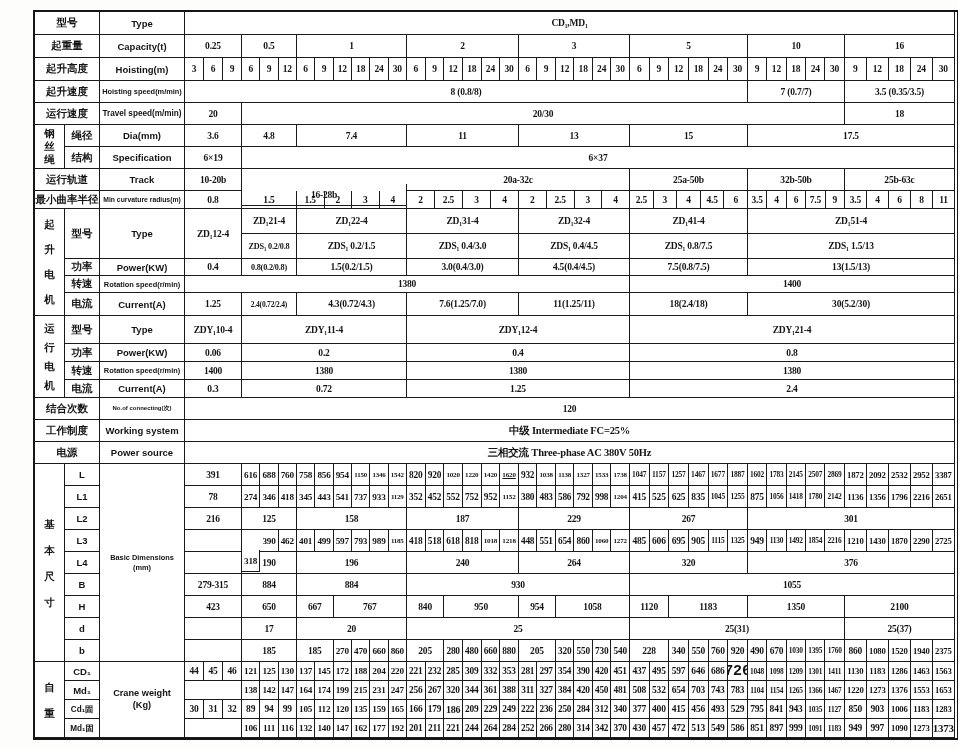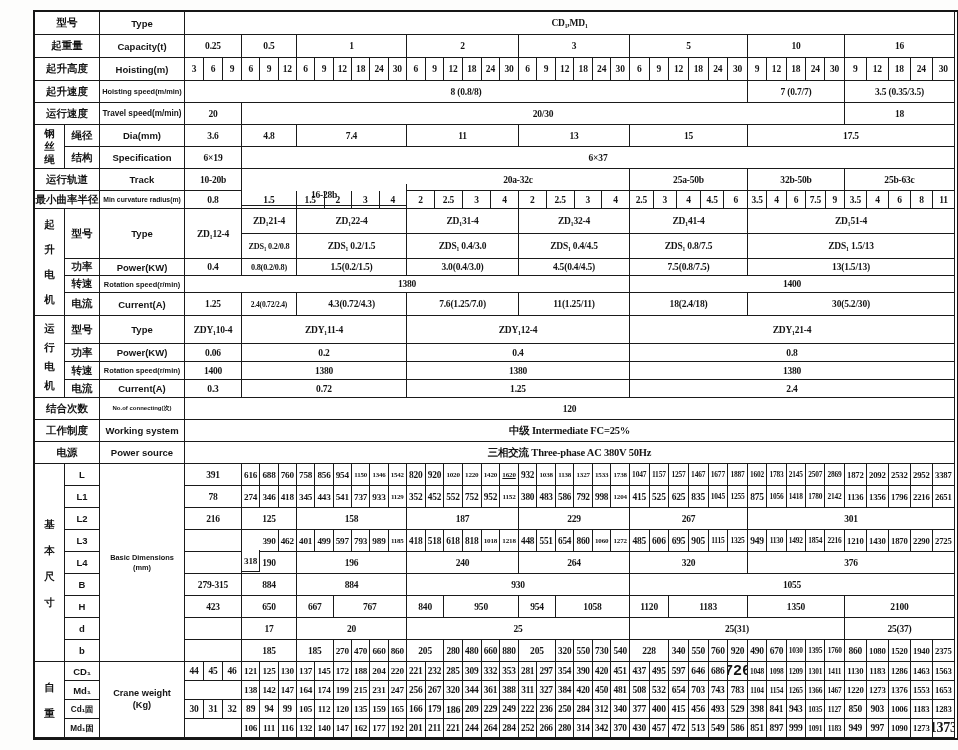--- a/index.html
+++ b/index.html
@@ -680,21 +680,21 @@
           <div class="dcell" style="flex: 0 0 18.5px; width: 18.5px; font-size: 9.3px;">250</div>
           <div class="dcell" style="flex: 0 0 18.5px; width: 18.5px; font-size: 9.3px;">284</div>
           <div class="dcell" style="flex: 0 0 18.5px; width: 18.5px; font-size: 9.3px;">312</div>
           <div class="dcell" style="flex: 0 0 18.5px; width: 18.5px; font-size: 9.3px;">340</div>
           <div class="dcell" style="flex: 0 0 19.67px; width: 19.67px; font-size: 9.5px;">377</div>
           <div class="dcell" style="flex: 0 0 19.67px; width: 19.67px; font-size: 9.5px;">400</div>
           <div class="dcell" style="flex: 0 0 19.67px; width: 19.67px; font-size: 9.5px;">415</div>
           <div class="dcell" style="flex: 0 0 19.67px; width: 19.67px; font-size: 9.5px;">456</div>
           <div class="dcell" style="flex: 0 0 19.67px; width: 19.67px; font-size: 9.5px;">493</div>
           <div class="dcell" style="flex: 0 0 19.67px; width: 19.67px; font-size: 9.5px;">529</div>
-          <div class="dcell" style="flex: 0 0 19.4px; width: 19.4px; font-size: 9.5px;">398</div>
+          <div class="dcell" style="flex: 0 0 19.4px; width: 19.4px; font-size: 9.5px;">795</div>
           <div class="dcell" style="flex: 0 0 19.4px; width: 19.4px; font-size: 9.5px;">841</div>
           <div class="dcell" style="flex: 0 0 19.4px; width: 19.4px; font-size: 9.5px;">943</div>
           <div class="dcell" style="flex: 0 0 19.4px; width: 19.4px; font-size: 7.4px;">1035</div>
           <div class="dcell" style="flex: 0 0 19.4px; width: 19.4px; font-size: 7.4px;">1127</div>
           <div class="dcell" style="flex: 0 0 22px; width: 22px; font-size: 9.5px;">850</div>
           <div class="dcell" style="flex: 0 0 22px; width: 22px; font-size: 9.5px;">903</div>
           <div class="dcell" style="flex: 0 0 22px; width: 22px; font-size: 8.7px;">1006</div>
           <div class="dcell" style="flex: 0 0 22px; width: 22px; font-size: 8.7px;">1183</div>
           <div class="dcell" style="flex: 0 0 22px; width: 22px; font-size: 8.7px;">1283</div>
         </div>
@@ -729,17 +729,17 @@
           <div class="dcell" style="flex: 0 0 19.67px; width: 19.67px; font-size: 9.5px;">586</div>
           <div class="dcell" style="flex: 0 0 19.4px; width: 19.4px; font-size: 9.5px;">851</div>
           <div class="dcell" style="flex: 0 0 19.4px; width: 19.4px; font-size: 9.5px;">897</div>
           <div class="dcell" style="flex: 0 0 19.4px; width: 19.4px; font-size: 9.5px;">999</div>
           <div class="dcell" style="flex: 0 0 19.4px; width: 19.4px; font-size: 7.4px;">1091</div>
           <div class="dcell" style="flex: 0 0 19.4px; width: 19.4px; font-size: 7.4px;">1183</div>
           <div class="dcell" style="flex: 0 0 22px; width: 22px; font-size: 9.5px;">949</div>
           <div class="dcell" style="flex: 0 0 22px; width: 22px; font-size: 9.5px;">997</div>
           <div class="dcell" style="flex: 0 0 22px; width: 22px; font-size: 8.7px;">1090</div>
           <div class="dcell" style="flex: 0 0 22px; width: 22px; font-size: 8.7px;">1273</div>
-          <div class="dcell" style="flex: 0 0 22px; width: 22px; font-size: 14px; text-align: center;">1373</div>
+          <div class="dcell" style="flex: 0 0 22px; width: 22px; font-size: 11px; text-align: center;">1373</div>
         </div>
       </div>
     </div>
   </div>
 
 </body></html>

